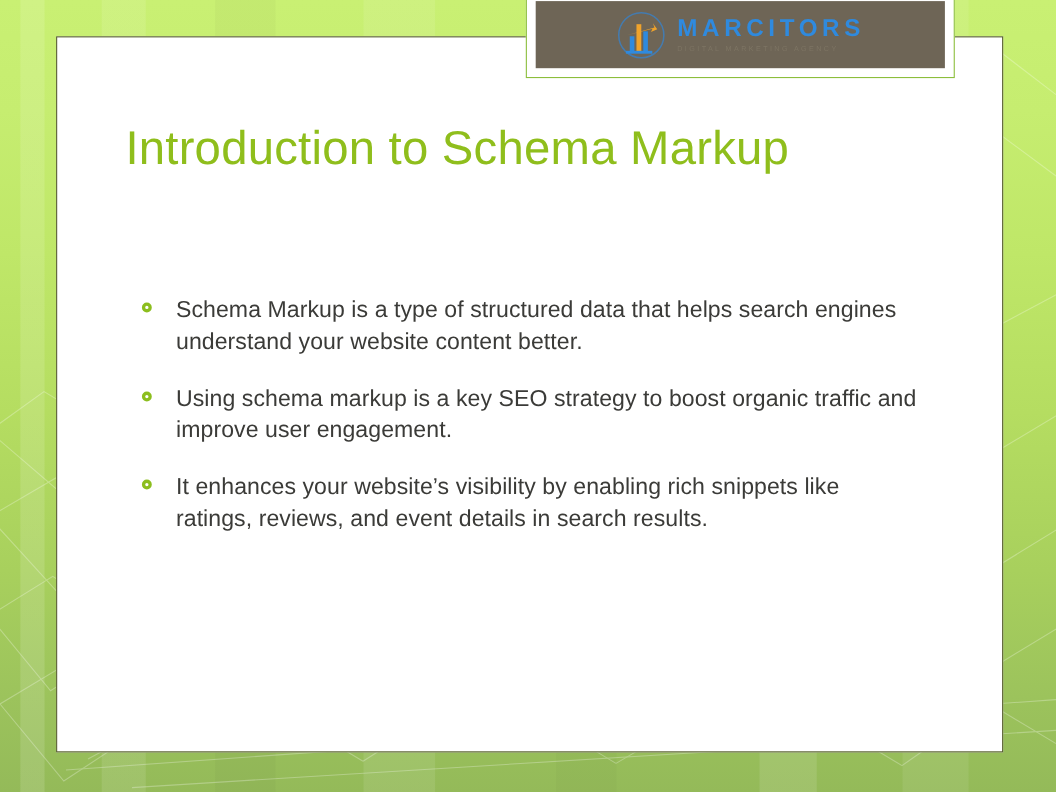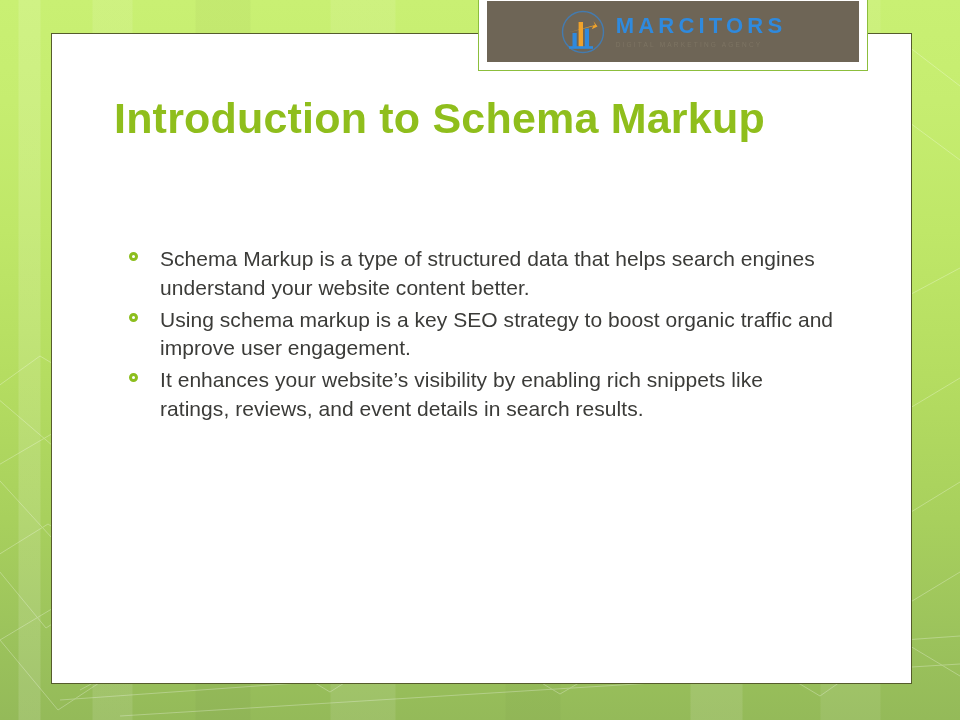--- a/index.html
+++ b/index.html
@@ -129,24 +129,24 @@
     font-size: 6.5px;
     letter-spacing: 2.2px;
     color: #7d7463;
     white-space: nowrap;
   }
 
   
   .slide-title {
     position: absolute;
     left: 114px;
-    top: 91px;
+    top: 108px;
     width: 700px;
     font-family: "Liberation Sans", sans-serif;
-    font-weight: 700;
+    font-weight: 400;
     font-size: 43px;
     line-height: 1.28;
     color: #8fbe1c;
     letter-spacing: 0.2px;
   }
 
   
   .body-list {
     position: absolute;
     left: 128px;
@@ -159,20 +159,21 @@
   .bullet-item {
     position: relative;
     padding-left: 32px;
     margin-bottom: 3px;
     font-family: "Liberation Sans", sans-serif;
     font-weight: 300;
     font-size: 21px;
     line-height: 1.37;
     color: #3b3b38;
     letter-spacing: 0.05px;
+    margin-top: 23px;
   }
   .bullet-marker {
     position: absolute;
     left: 1px;
     top: 7px;
     width: 9px;
     height: 9px;
     border: 3px solid #8cbe1e;
     border-radius: 50%;
     box-sizing: border-box;

